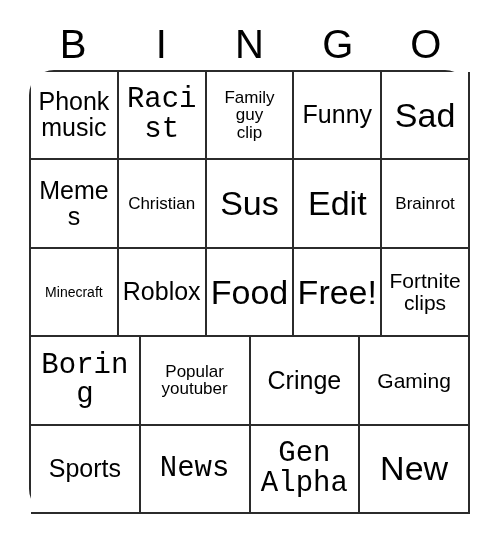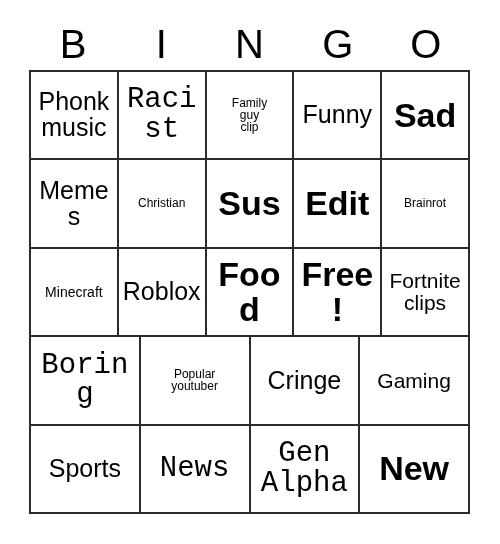--- a/index.html
+++ b/index.html
@@ -49,20 +49,21 @@
     position: absolute;
     left: 29px;
     top: 70px;
     width: 441px;
     height: 444px;
     box-sizing: border-box;
     border-top: 2px solid #2b2b2b;
     border-left: 2px solid #2b2b2b;
     display: flex;
     flex-direction: column;
+    border-radius: 25px;
   }
   .grid-row {
     flex: 1 1 0;
     display: flex;
     min-height: 0;
   }
   .grid-cell {
     flex: 1 1 0;
     min-width: 0;
     box-sizing: border-box;
@@ -78,25 +79,25 @@
   }
   .cell-text {
     display: block;
     width: 100%;
     line-height: 1.03;
     word-wrap: break-word;
     white-space: pre-line;
   }
 
   
-  .sz-xl  { font-size: 34px; font-weight: bold; }
+  .sz-xl  { font-size: 34px; }
   .sz-lg  { font-size: 29px; font-family: Liberation Mono, monospace; }
   .sz-md  { font-size: 25px; }
   .sz-sm  { font-size: 21px; }
-  .sz-xs  { font-size: 12px; }
+  .sz-xs  { font-size: 17px; }
   .sz-xxs { font-size: 14px; }
 </style>
 </head>
 <body>
 
 <div id="bingo-card">
 
   <div id="header-row">
     <div class="header-letter">B</div>
     <div class="header-letter">I</div>

